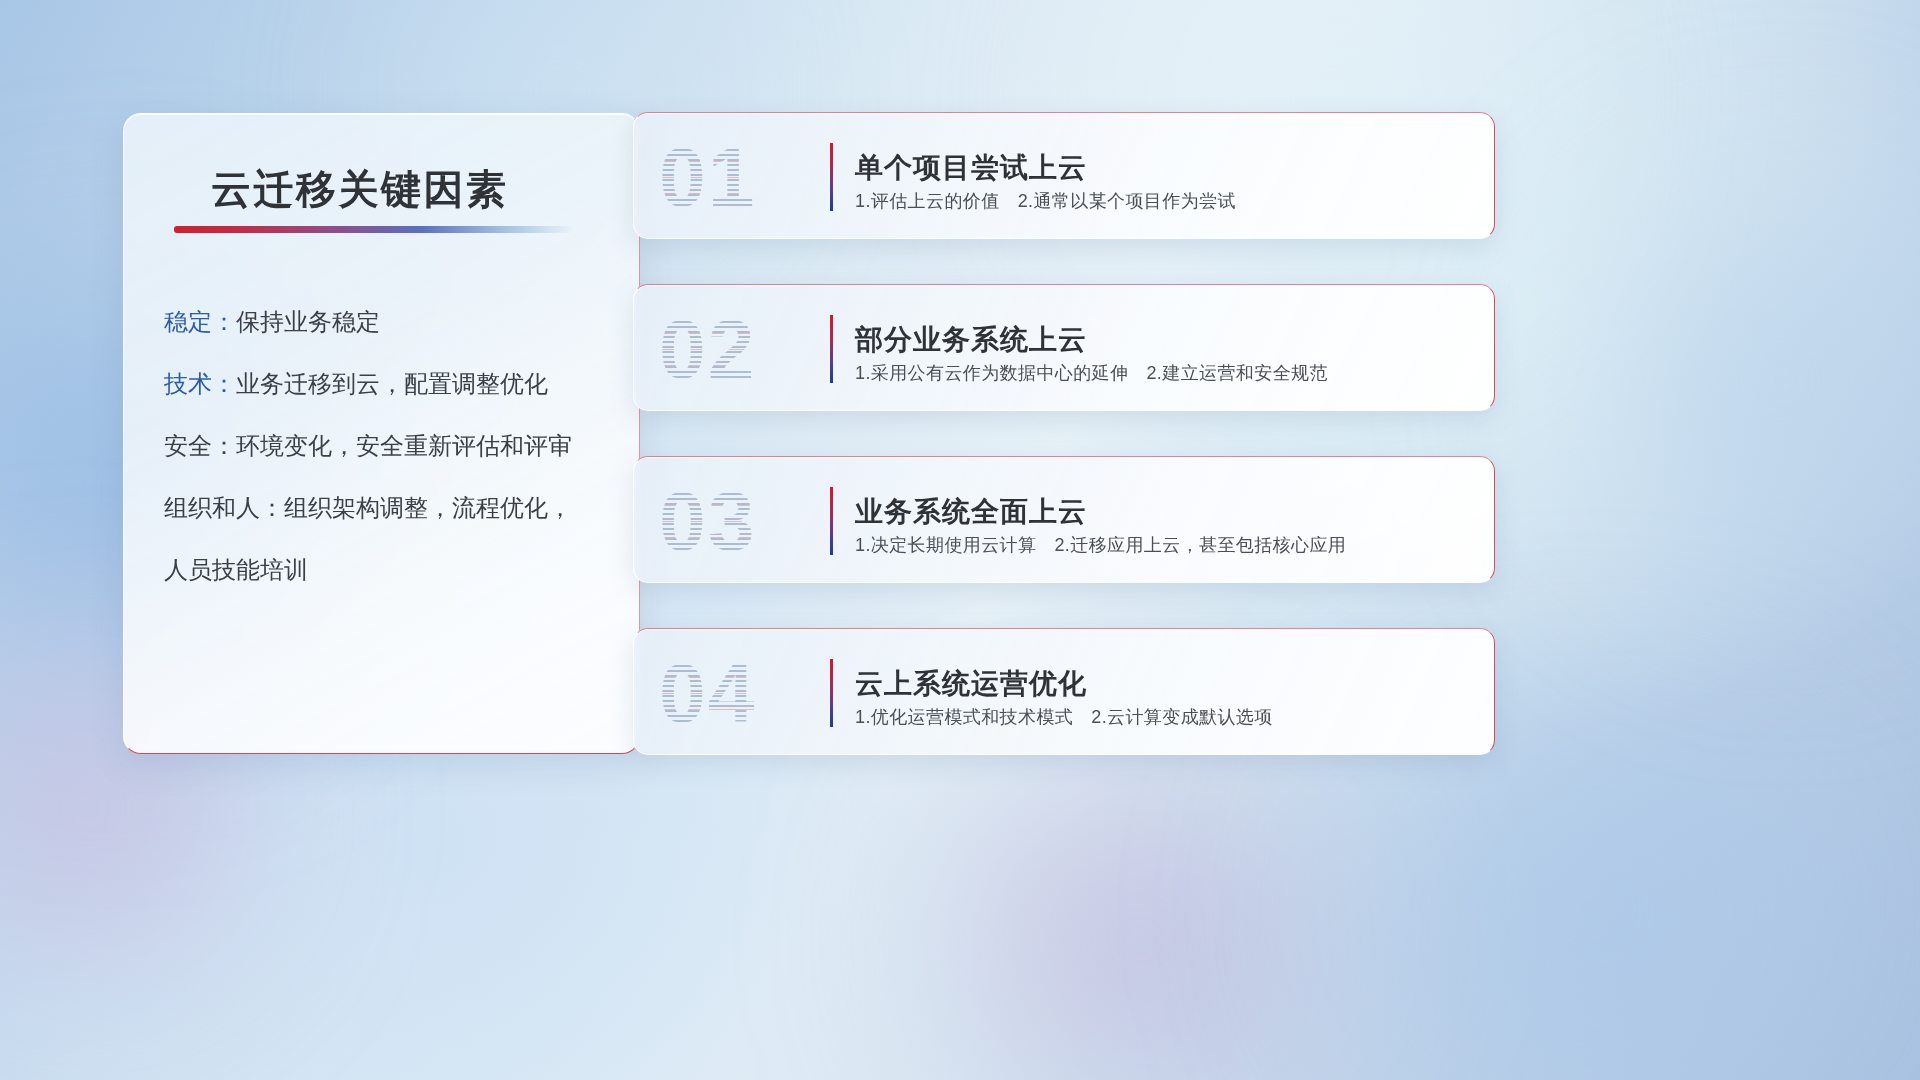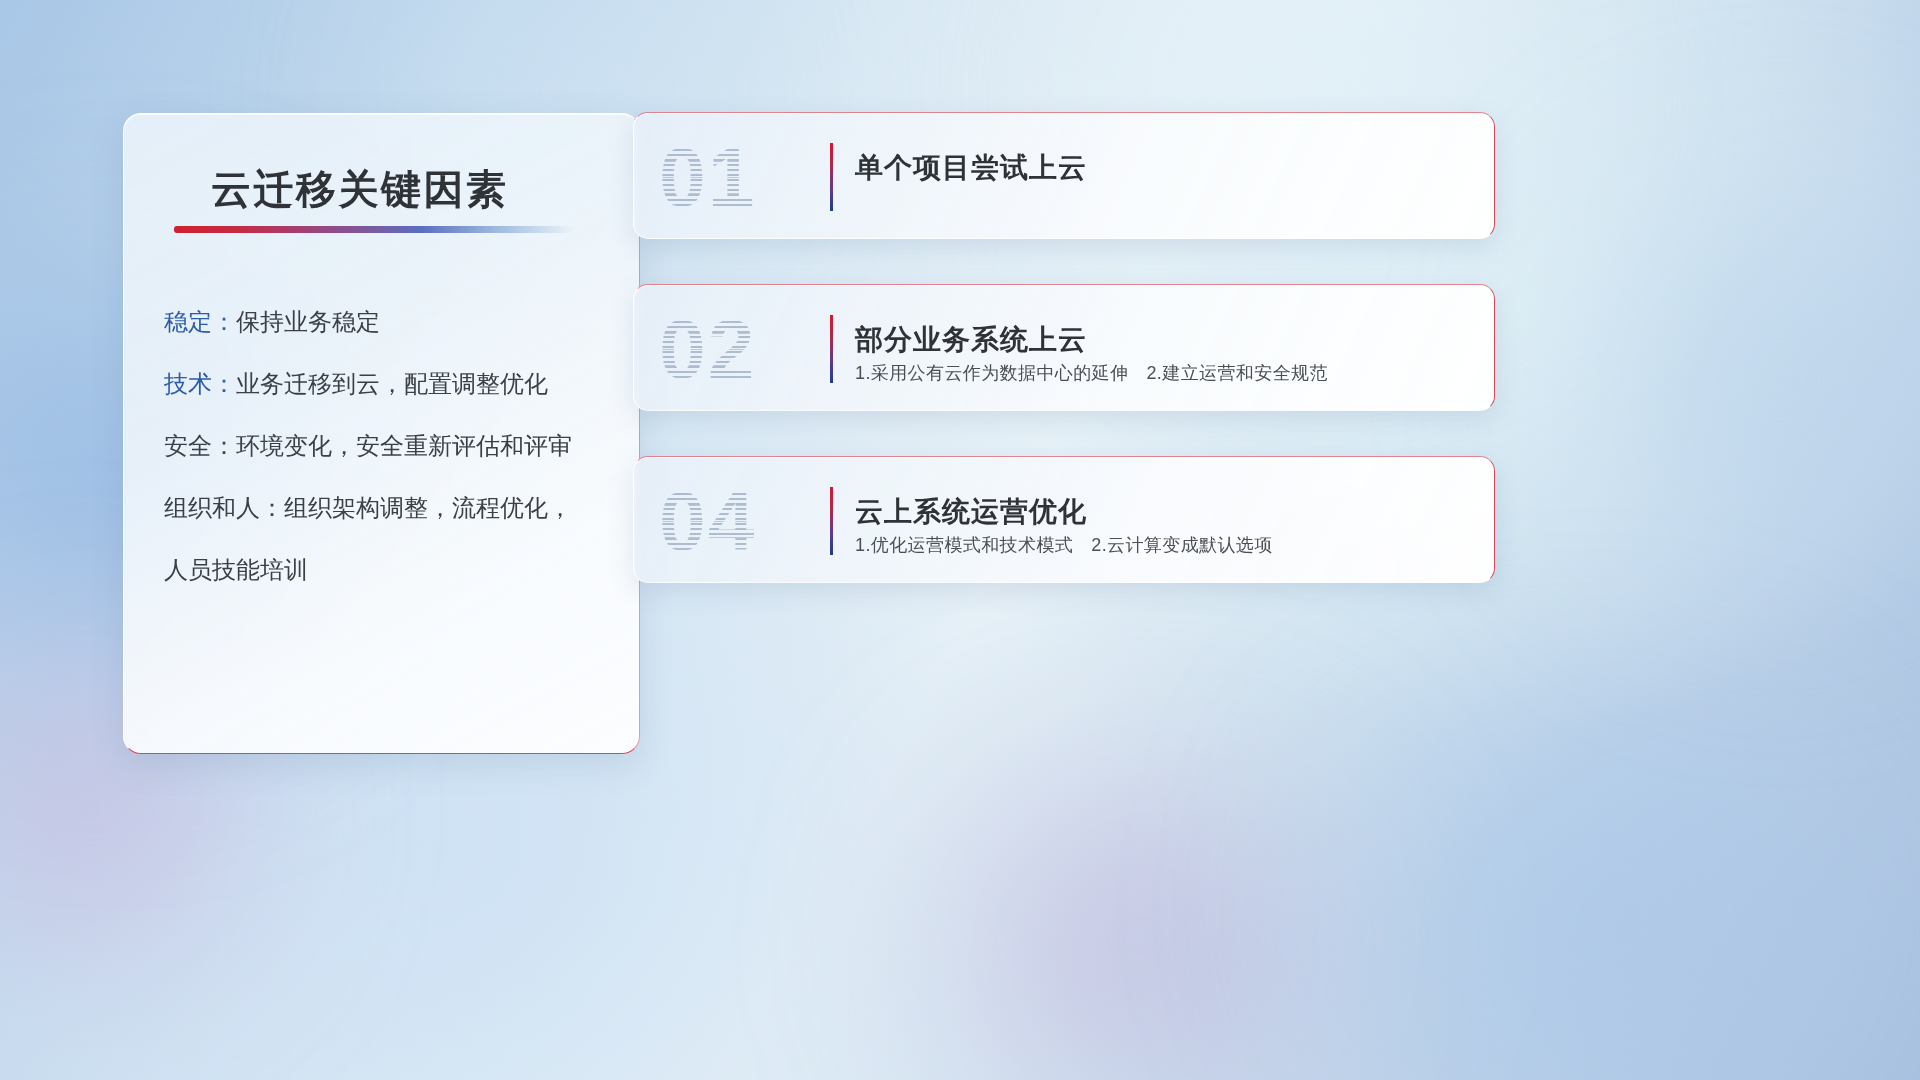--- a/index.html
+++ b/index.html
@@ -147,27 +147,35 @@
       <div class="factor-line"><span class="v">人员技能培训</span></div>
     </div>
 </section>
 
 <section id="cards">
     <article class="card">
       <div class="card-num">01</div>
       <div class="card-num-tint">01</div>
       <div class="card-bar"></div>
       <h2 class="card-title">单个项目尝试上云</h2>
+      <p class="card-sub"><span>1.评估上云的价值</span><span class="gap"></span><span>2.通常以某个项目作为尝试</span></p>
     </article>
     <article class="card">
       <div class="card-num">02</div>
       <div class="card-num-tint">02</div>
       <div class="card-bar"></div>
       <h2 class="card-title">部分业务系统上云</h2>
       <p class="card-sub"><span>1.采用公有云作为数据中心的延伸</span><span class="gap"></span><span>2.建立运营和安全规范</span></p>
+    </article>
+    <article class="card">
+      <div class="card-num">03</div>
+      <div class="card-num-tint">03</div>
+      <div class="card-bar"></div>
+      <h2 class="card-title">业务系统全面上云</h2>
+      <p class="card-sub"><span>1.决定长期使用云计算</span><span class="gap"></span><span>2.迁移应用上云，甚至包括核心应用</span></p>
     </article>
     <article class="card">
       <div class="card-num">04</div>
       <div class="card-num-tint">04</div>
       <div class="card-bar"></div>
       <h2 class="card-title">云上系统运营优化</h2>
       <p class="card-sub"><span>1.优化运营模式和技术模式</span><span class="gap"></span><span>2.云计算变成默认选项</span></p>
     </article>
   </section>
 

